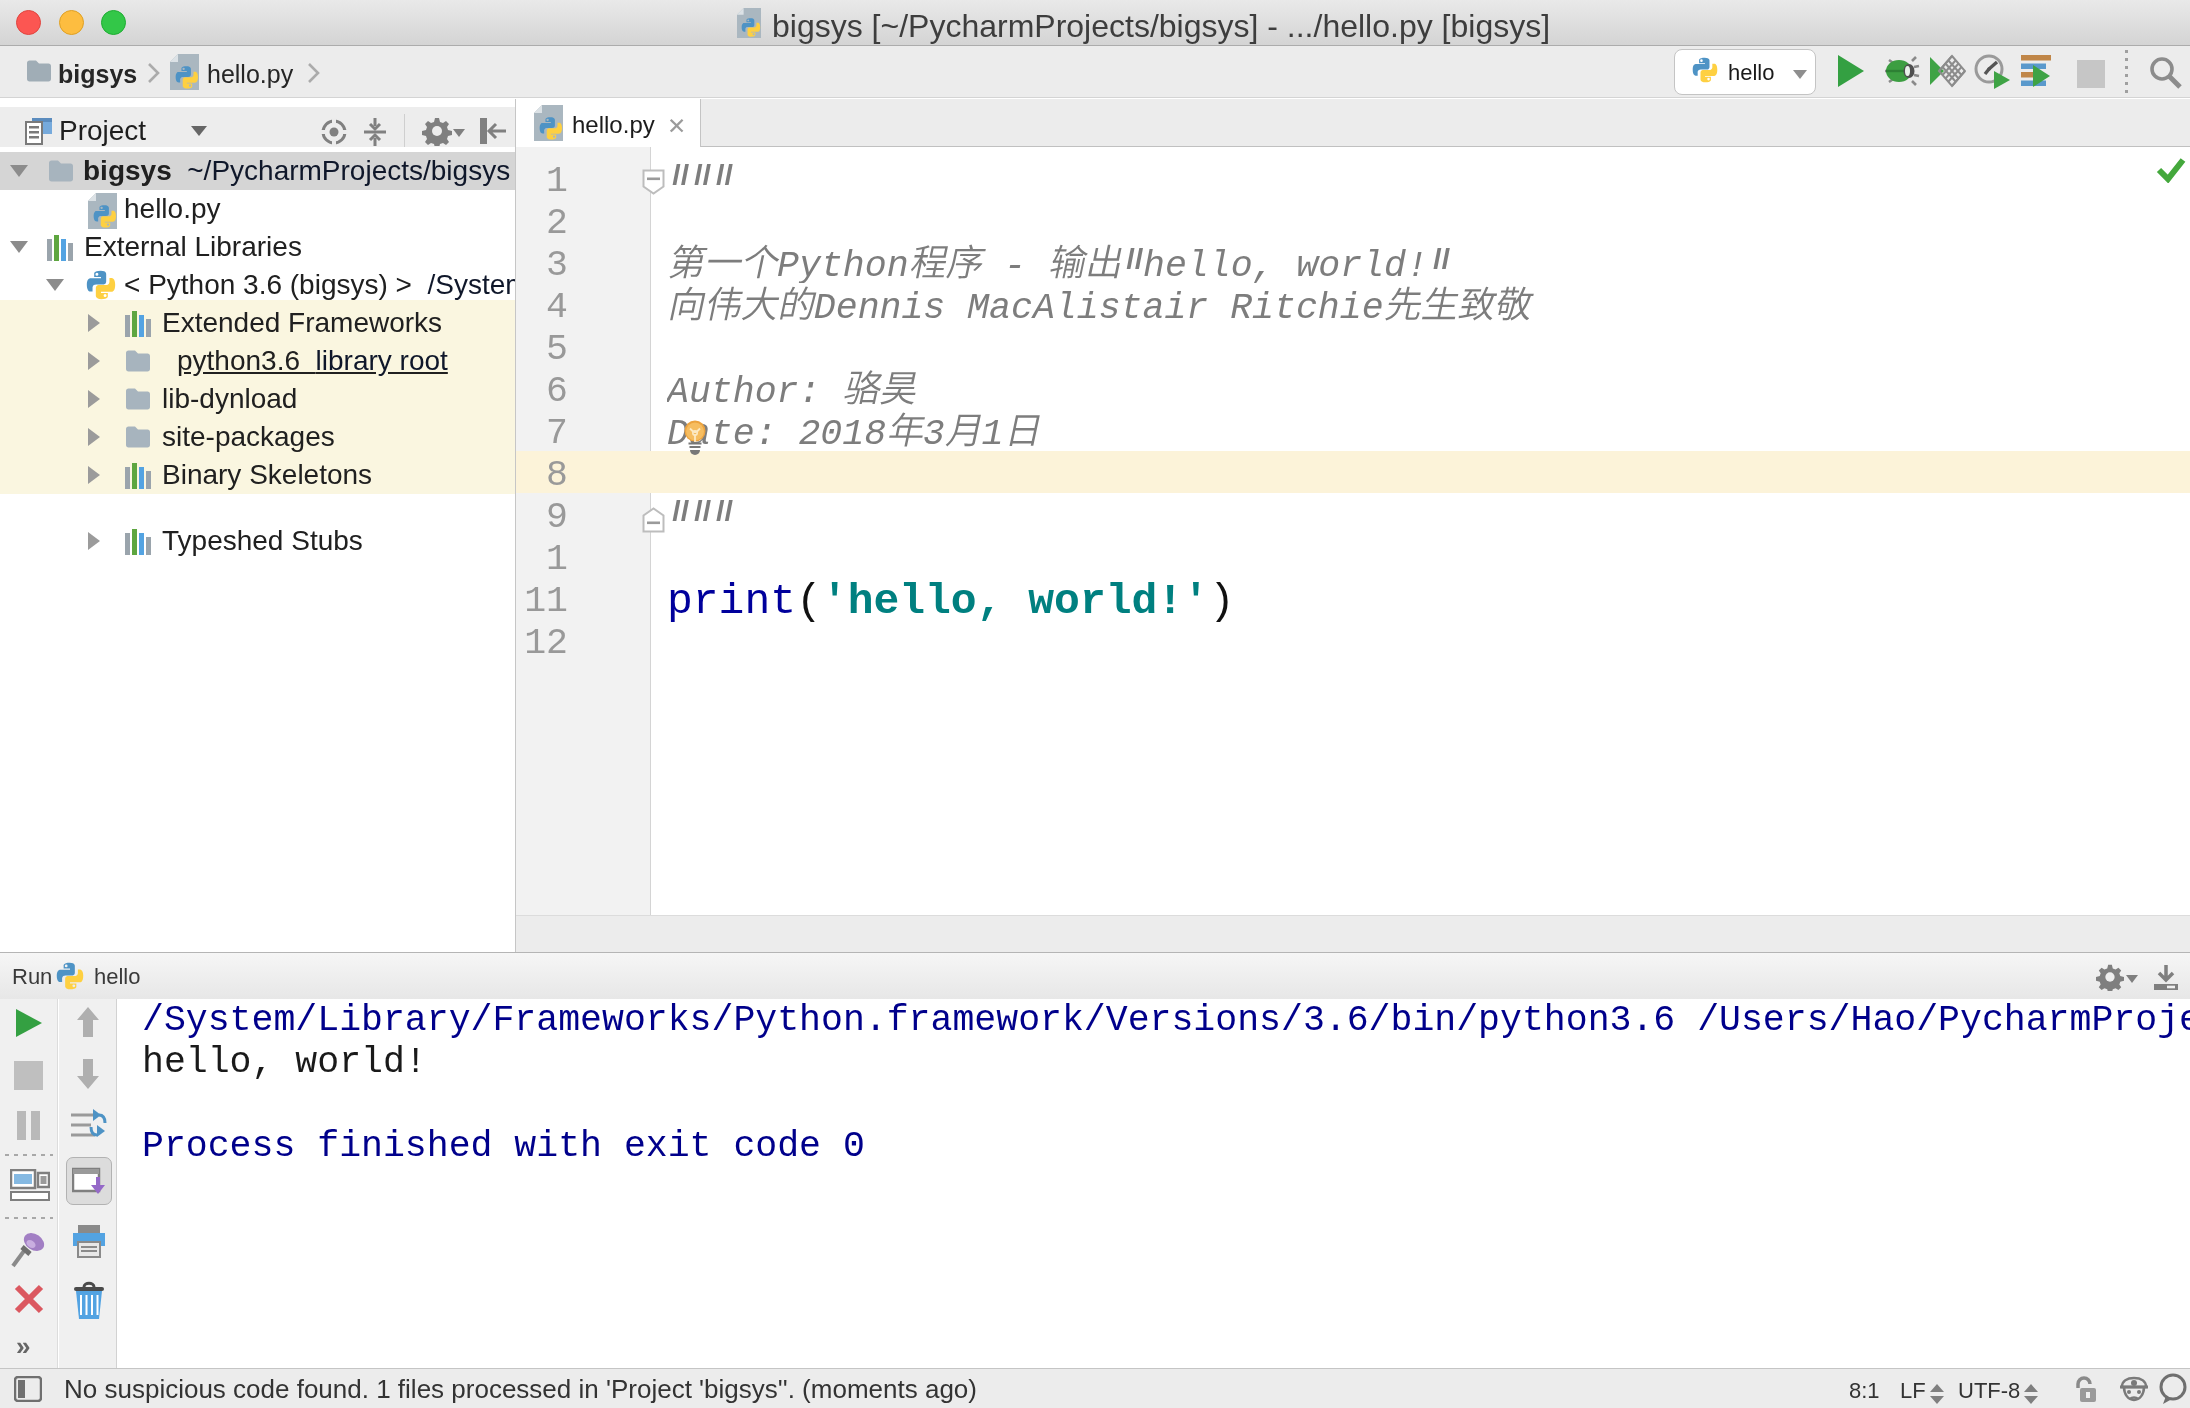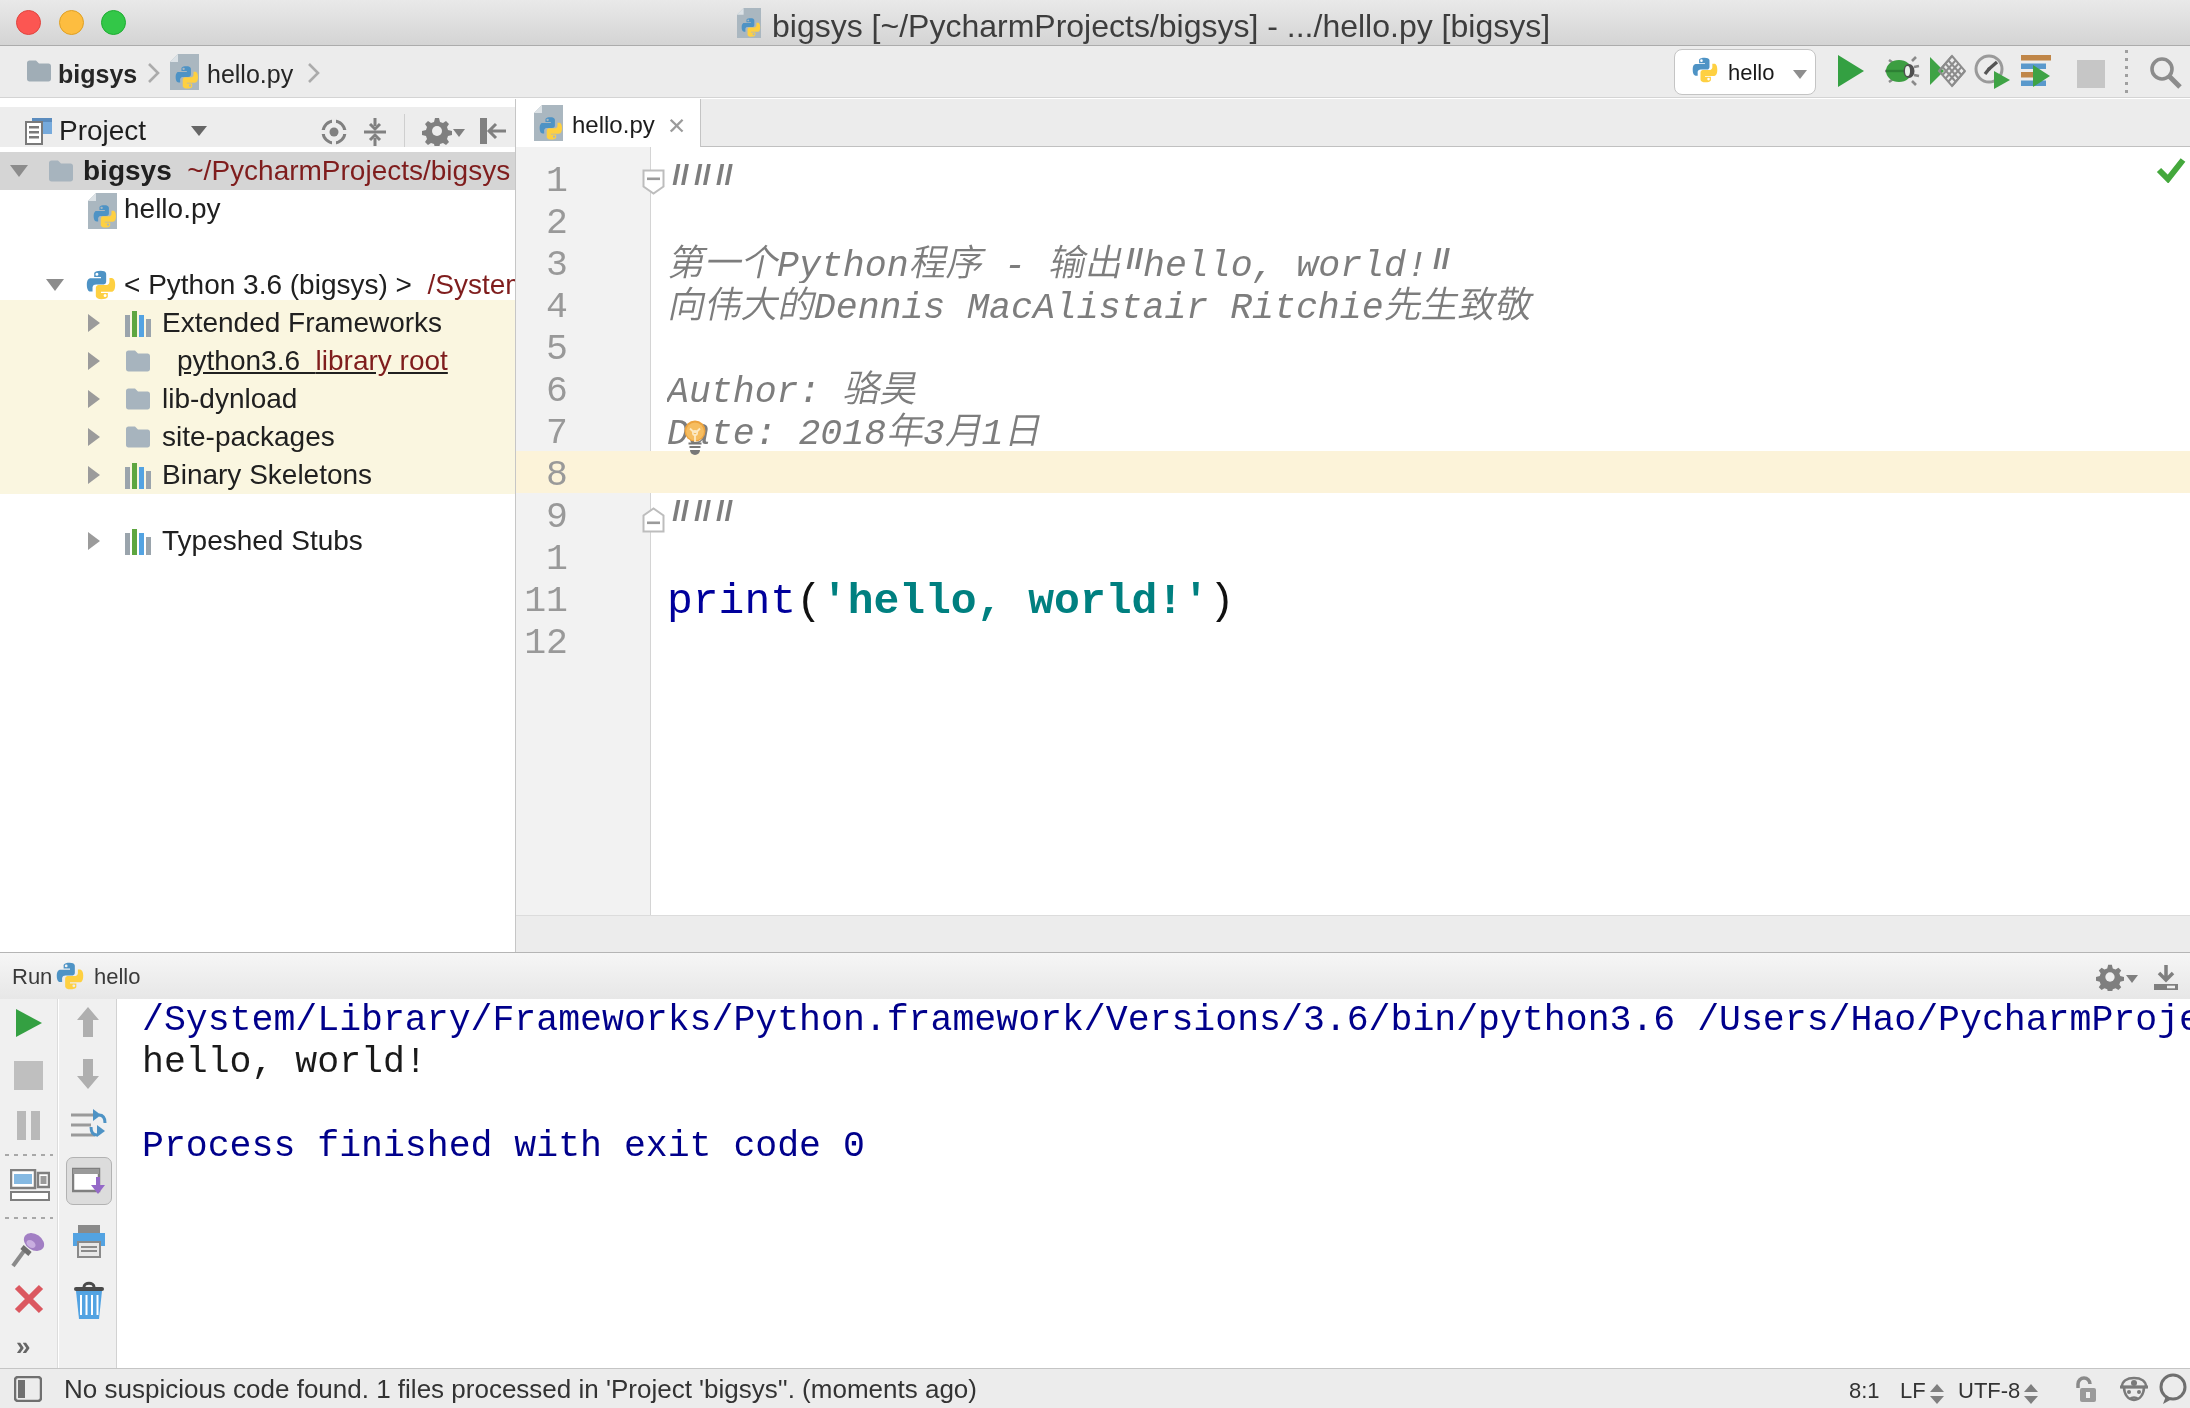--- a/index.html
+++ b/index.html
@@ -24,21 +24,21 @@
 #tabstrip { left:516px; top:99px; width:1674px; height:48px; background:#ececec;
   border-bottom:1px solid #c0c0c0; }
 #tab1 { left:0px; top:0px; width:185px; height:48px; background:#fff;
   border-right:1px solid #c4c4c4; }
 #vborder { left:515px; top:99px; width:1px; height:853px; background:#c6c6c6; }
 
 
 #tree { left:0; top:147px; width:515px; height:805px; background:#fff; overflow:hidden; }
 .trow { left:0; width:515px; height:38px; font-size:28px; color:#202020; white-space:nowrap; }
 .trow .lbl { position:absolute; top:3px; }
-.gray { color:#7f1d1d; }
+.gray { color:#0f172a; }
 .arr-d { width:0; height:0; border-left:9px solid transparent; border-right:9px solid transparent;
   border-top:12px solid #8c8c8c; }
 .arr-r { width:0; height:0; border-top:9px solid transparent; border-bottom:9px solid transparent;
   border-left:12px solid #9b9b9b; }
 
 
 #editor { left:516px; top:147px; width:1674px; height:768px; background:#fff; }
 #gutter { left:0; top:0; width:135px; height:768px; background:#f2f2f2;
   border-right:1px solid #d4d4d4; }
 #caretline { left:0; top:304px; width:1674px; height:42px; background:#fcf3d9; }
@@ -224,20 +224,32 @@
     <div class="abs trow" style="top:43px;">
       <div class="abs" style="left:88px; top:3px;"><svg width="29" height="36" viewBox="0 0 29 36">
             <path d="M8 0h21v36H0V8z" fill="#aab7c0"></path>
             <path d="M0 8h8V0z" fill="#dce2e6"></path>
             <g transform="translate(5,11.5) scale(0.215)">
               <path fill="#4e93c5" d="M54 3c-26 0-24 11-24 11l0 12h25v4H17S3 28 3 54c0 26 13 25 13 25h8V66s-1-13 13-13h25s12 1 12-12V16S76 3 54 3zM40 10a5 5 0 110 11 5 5 0 010-11z"></path>
               <path fill="#fed041" d="M56 107c26 0 24-11 24-11V84H55v-4h38s14 2 14-26c0-26-13-25-13-25h-8v13s1 13-13 13H48s-12-1-12 12v26s-2 14 20 14zM70 99a5 5 0 110-11 5 5 0 010 11z"></path>
             </g>
           </svg></div>
       <span class="lbl" style="left:124px;">hello.py</span>
+    </div>
+    <div class="abs trow" style="top:81px;">
+      <div class="abs" style="left:10px; top:13px;">
+          <div class="arr-d"></div>
+        </div>
+      <div class="abs" style="left:46px; top:5px;"><svg width="28" height="28" viewBox="0 0 28 28">
+<rect x="1" y="6" width="5" height="22" fill="#9aa4ac"></rect>
+<rect x="8" y="2" width="5" height="26" fill="#5ea640"></rect>
+<rect x="15" y="6" width="5" height="22" fill="#53a3e2"></rect>
+<rect x="22" y="10" width="5" height="18" fill="#9aa4ac"></rect>
+          </svg></div>
+      <span class="lbl" style="left:84px;">External Libraries</span>
     </div>
     <div class="abs trow" style="top:119px;">
       <div class="abs" style="left:46px; top:13px;">
           <div class="arr-d"></div>
         </div>
       <div class="abs" style="left:86px; top:4px;"><svg width="30" height="30" viewBox="0 0 110 110">
 <path fill="#4e93c5" d="M54 3c-26 0-24 11-24 11l0 12h25v4H17S3 28 3 54c0 26 13 25 13 25h8V66s-1-13 13-13h25s12 1 12-12V16S76 3 54 3zM40 10a5 5 0 110 11 5 5 0 010-11z"></path>
 <path fill="#fed041" d="M56 107c26 0 24-11 24-11V84H55v-4h38s14 2 14-26c0-26-13-25-13-25h-8v13s1 13-13 13H48s-12-1-12 12v26s-2 14 20 14zM70 99a5 5 0 110-11 5 5 0 010 11z"></path>
           </svg></div>
       <span class="lbl" style="left:124px;">&lt; Python 3.6 (bigsys) &gt;&nbsp; <span class="gray">/System</span></span>

